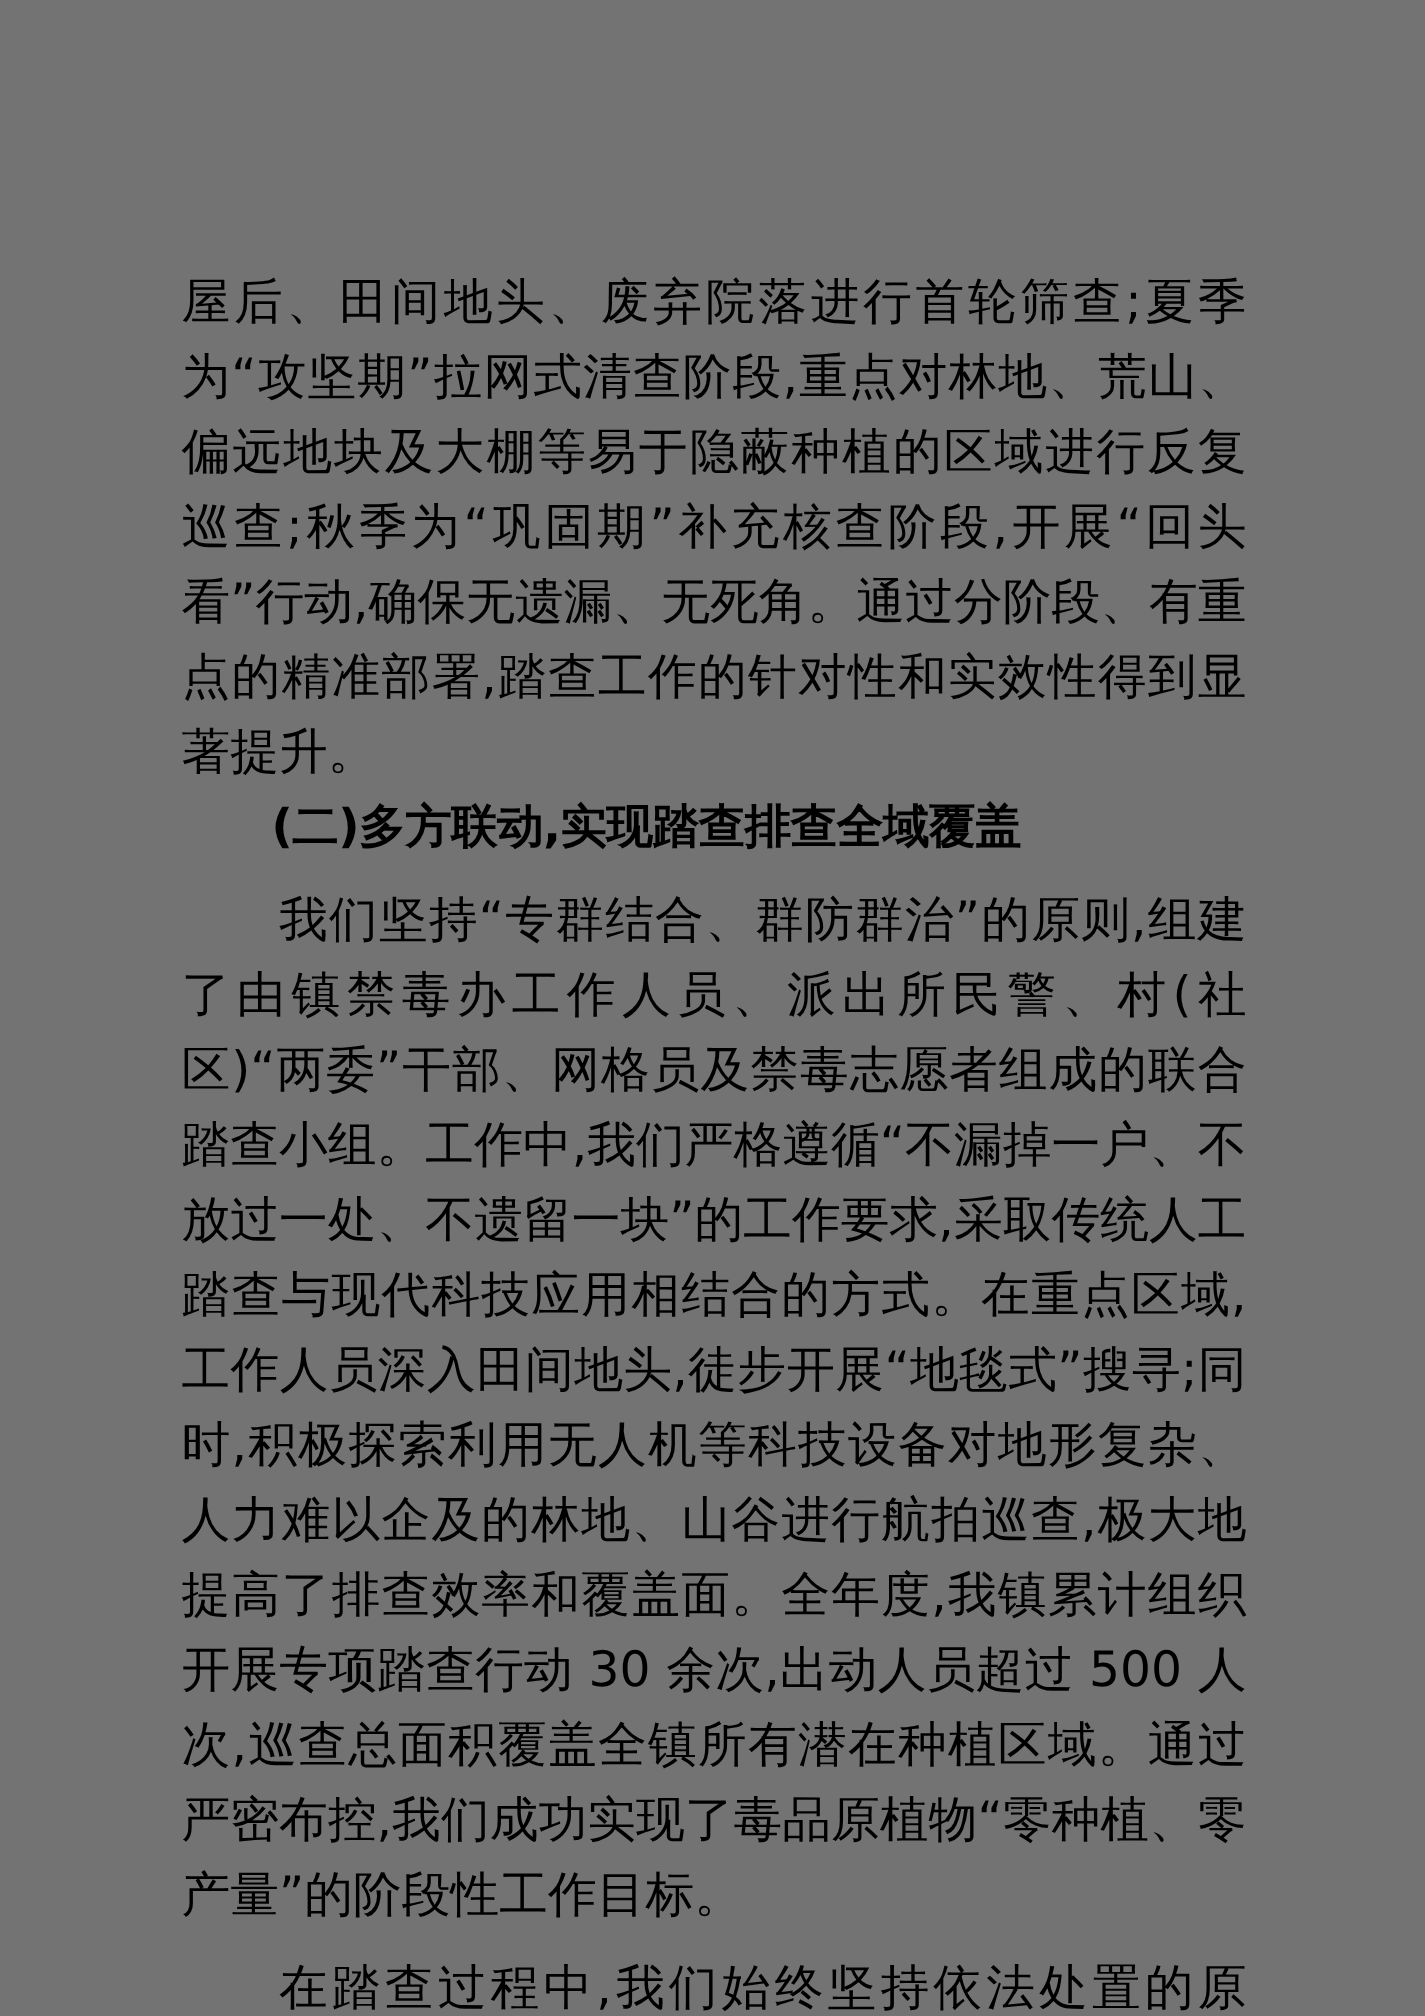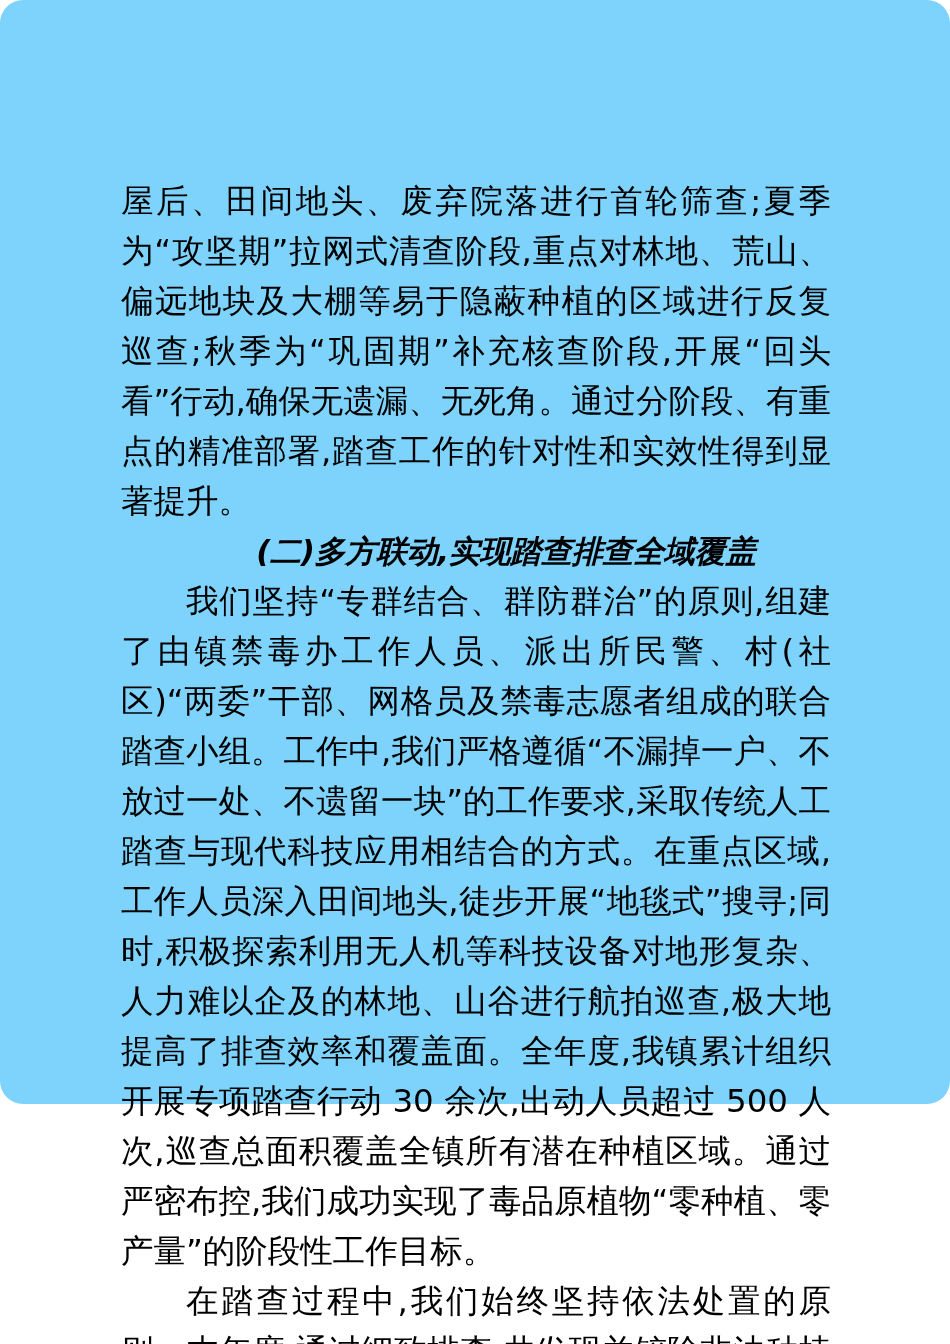--- a/index.html
+++ b/index.html
@@ -12,24 +12,23 @@
     height: 1344px;
     overflow: hidden;
     font-family: "DejaVu Sans", "Liberation Sans", sans-serif;
     color: #000000;
     -webkit-font-smoothing: antialiased;
   }
 
   #page {
     position: relative;
     width: 950px;
-    height: 1104px;
-    background: #7dd3fc;
+    height: 1344px;
+    background: #737373;
     box-sizing: border-box;
-    border-radius: 23px;
   }
 
   #content {
     position: absolute;
     left: 121px;
     top: 176px;
     width: 710px;
   }
 
   .para {
@@ -42,34 +41,34 @@
     margin: 0;
     padding: 0;
     font-weight: 400;
     color: #000000;
     word-break: break-all;
     white-space: pre-wrap;
   }
 
   .para.indent {
     text-indent: 65px;
+    margin-top: 12px;
   }
 
   .heading {
     font-size: 31px;
     line-height: 50px;
     font-weight: 700;
     margin: 0;
     padding: 0;
     text-indent: 60px;
     color: #000000;
     letter-spacing: -0.3px;
-    text-align: center;
+    text-align: left;
     white-space: pre-wrap;
-    font-style: italic;
   }
 </style>
 </head>
 <body>
 
 <div id="page">
   <div id="content">
 
     <p class="para indent-none">屋后、田间地头、废弃院落进行首轮筛查;夏季为“攻坚期”拉网式清查阶段,重点对林地、荒山、偏远地块及大棚等易于隐蔽种植的区域进行反复巡查;秋季为“巩固期”补充核查阶段,开展“回头看”行动,确保无遗漏、无死角。通过分阶段、有重点的精准部署,踏查工作的针对性和实效性得到显著提升。</p>
 

